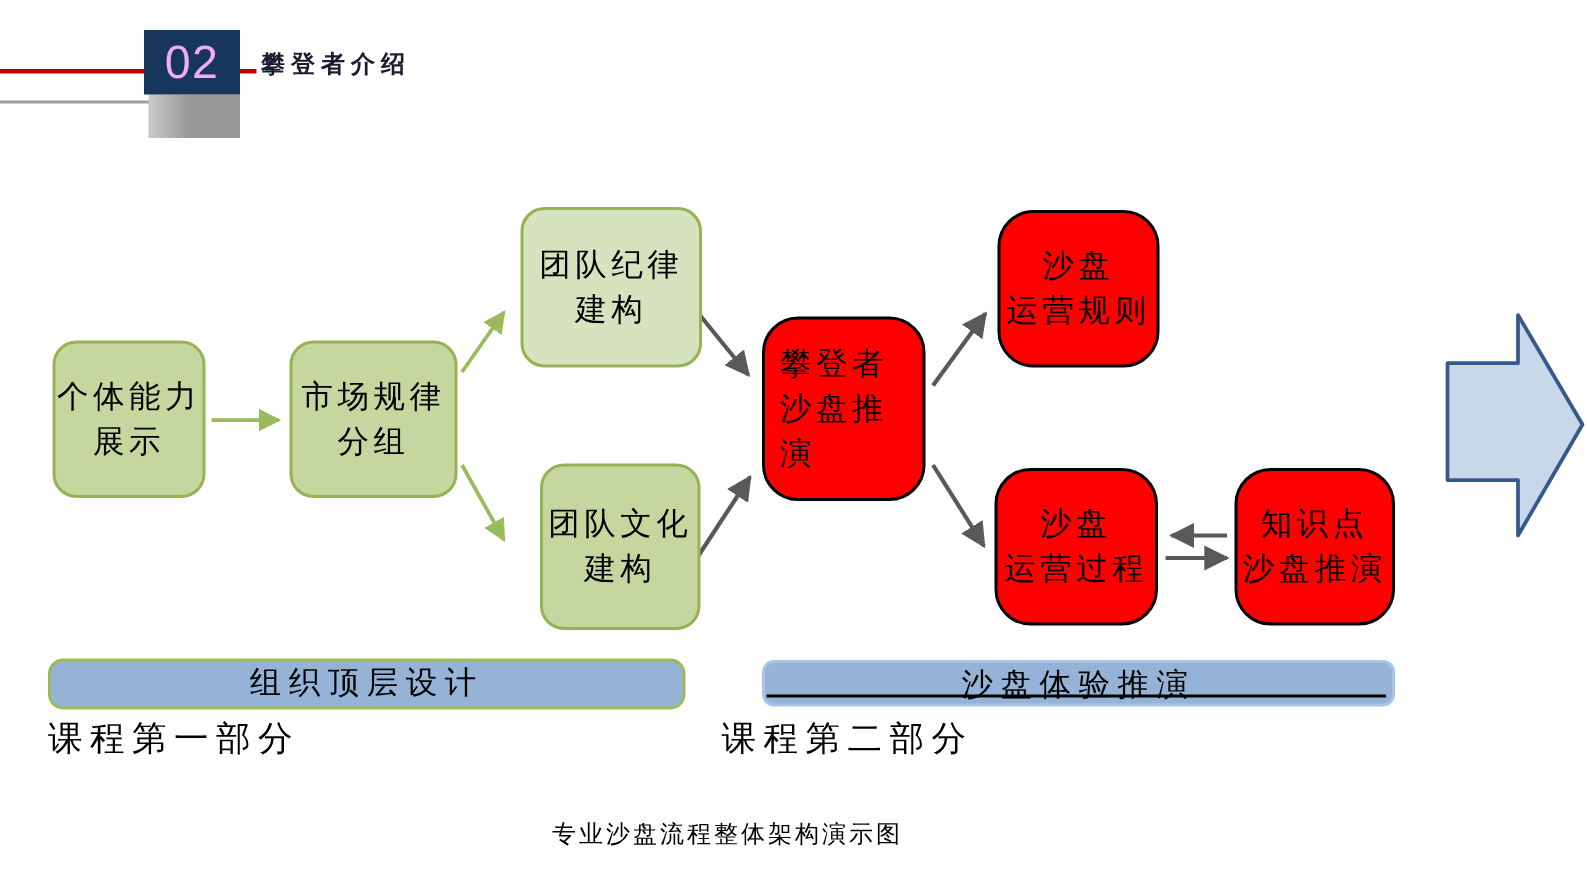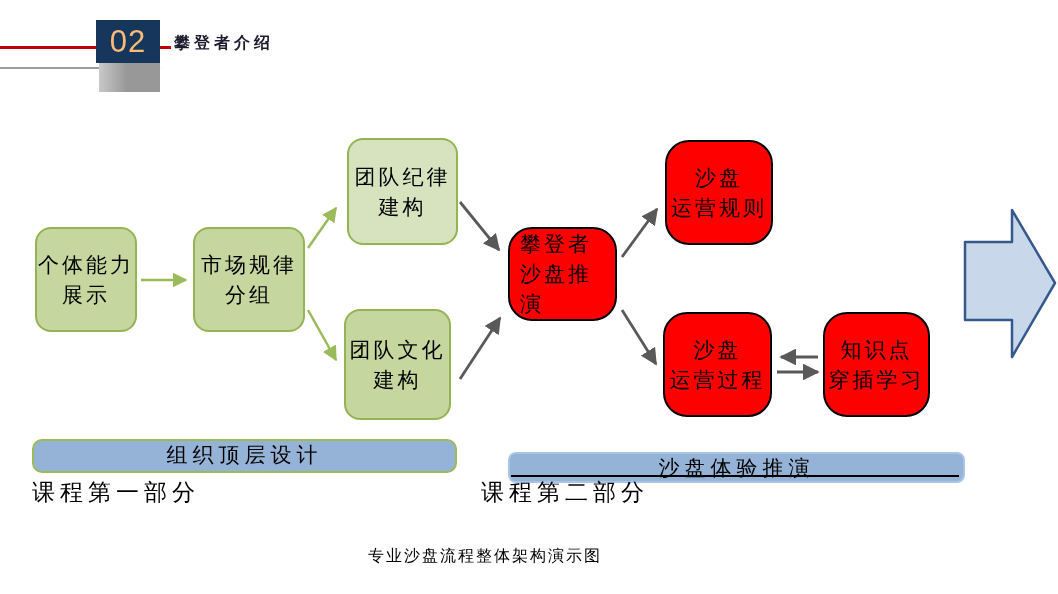--- a/index.html
+++ b/index.html
@@ -9,37 +9,37 @@
   }
   
   .hdr-red-line{position:absolute;left:0;top:46px;width:96px;height:3px;background:var(--header-line-red,#c00000);}
   .hdr-red-dash{position:absolute;left:160px;top:46px;width:11px;height:3px;background:var(--header-line-red,#c00000);}
   .hdr-gray-line{position:absolute;left:0;top:67px;width:163px;height:2px;
     background:linear-gradient(to right,#9d9d9d 70%,rgba(157,157,157,0));}
   .hdr-shadow{position:absolute;left:99px;top:63px;width:61px;height:29px;
     background:linear-gradient(to right,#c9c9c9,#989898 45%);}
   .hdr-num-box{position:absolute;left:96px;top:20px;width:64px;height:43px;
     background:var(--header-box-blue,#16365c);display:flex;align-items:center;justify-content:center;
-    color:#fdba74;font-size:31px;letter-spacing:1px;}
+    color:#f0abfc;font-size:31px;letter-spacing:1px;}
   .hdr-title{position:absolute;left:174px;top:33px;font-size:16px;font-weight:bold;
     letter-spacing:4px;color:var(--title-color,#1c1c2e);white-space:nowrap;}
   
   .node{position:absolute;box-sizing:border-box;display:flex;align-items:center;justify-content:center;
     text-align:center;font-size:21px;line-height:30px;letter-spacing:3px;white-space:pre-line;}
   .node-green{background:var(--green-fill,#c5d69e);border:2.5px solid var(--green-border,#94b353);border-radius:16px;}
   .node-green-light{background:var(--green-fill-light,#d7e3bf);border:2.5px solid var(--green-border,#94b353);border-radius:16px;}
   .node-red{background:var(--red-fill,#fe0000);border:2.2px solid var(--red-border,#000);border-radius:24px;}
   .node-left{justify-content:flex-start;text-align:left;padding-left:10px;}
   
   .arrows{position:absolute;left:0;top:0;width:1058px;height:594px;pointer-events:none;}
   
   .stage-bar{position:absolute;box-sizing:border-box;display:flex;align-items:flex-start;justify-content:center;
     background:var(--blue-bar-fill,#95b3d7);font-size:21px;letter-spacing:5px;}
   .stage-bar-1{left:32px;top:439px;width:425px;height:34px;border:2.5px solid var(--blue-bar-border-green,#9bbb59);border-radius:10px;}
-  .stage-bar-2{left:508px;top:452px;width:457px;height:31px;border:2px solid var(--blue-bar-border-blue,#a9c4e6);border-radius:8px;}
+  .stage-bar-2{left:508px;top:440px;width:422px;height:31px;border:2px solid var(--blue-bar-border-blue,#a9c4e6);border-radius:8px;}
   .bar-underline{position:absolute;left:1px;right:4px;bottom:4px;height:2px;background:#000;}
   .stage-caption{position:absolute;top:477px;height:28px;text-align:left;font-size:23px;letter-spacing:5px;}
   .stage-caption-1{left:32px;width:425px;}
   .stage-caption-2{left:481px;width:422px;}
   
   .diagram-caption{position:absolute;left:285px;top:546px;width:400px;text-align:center;
     font-size:16px;letter-spacing:2px;}
 </style>
 </head>
 <body>
@@ -77,43 +77,43 @@
   </svg>
 
   <div class="node node-green" style="left:35px;  top:227px; width:102px; height:105px;">
     <span>个体能力
 展示</span></div>
 
   <div class="node node-green" style="left:193px; top:227px; width:112px; height:105px;">
     <span>市场规律
 分组</span></div>
 
-  <div class="node node-green-light" style="left:347px; top:138px; width:111px; height:107px;">
+  <div class="node node-green-light" style="left:347px; top:138px; width:121px; height:107px;">
     <span>团队纪律
 建构</span></div>
 
-  <div class="node node-green" style="left:344px; top:309px; width:107px; height:111px;">
+  <div class="node node-green" style="left:360px; top:309px; width:107px; height:111px;">
     <span>团队文化
 建构</span></div>
 
-  <div class="node node-red node-left" style="left:508px; top:227px; width:109px; height:94px;">
+  <div class="node node-red node-left" style="left:508px; top:211px; width:109px; height:123px;">
     <span>攀登者
 沙盘推演</span></div>
 
   <div class="node node-red" style="left:665px; top:140px; width:108px; height:105px;">
     <span>沙盘
 运营规则</span></div>
 
   <div class="node node-red" style="left:663px; top:312px; width:109px; height:105px;">
     <span>沙盘
 运营过程</span></div>
 
   <div class="node node-red" style="left:823px; top:312px; width:107px; height:105px;">
     <span>知识点
-穿插学习</span></div>
+沙盘推演</span></div>
 
   <div class="stage-bar stage-bar-1">
     <span>组织顶层设计</span>
   </div>
   <div class="stage-bar stage-bar-2">
     <span>沙盘体验推演</span>
     <div class="bar-underline"></div>
   </div>
 
   <div class="stage-caption stage-caption-1">课程第一部分</div>

